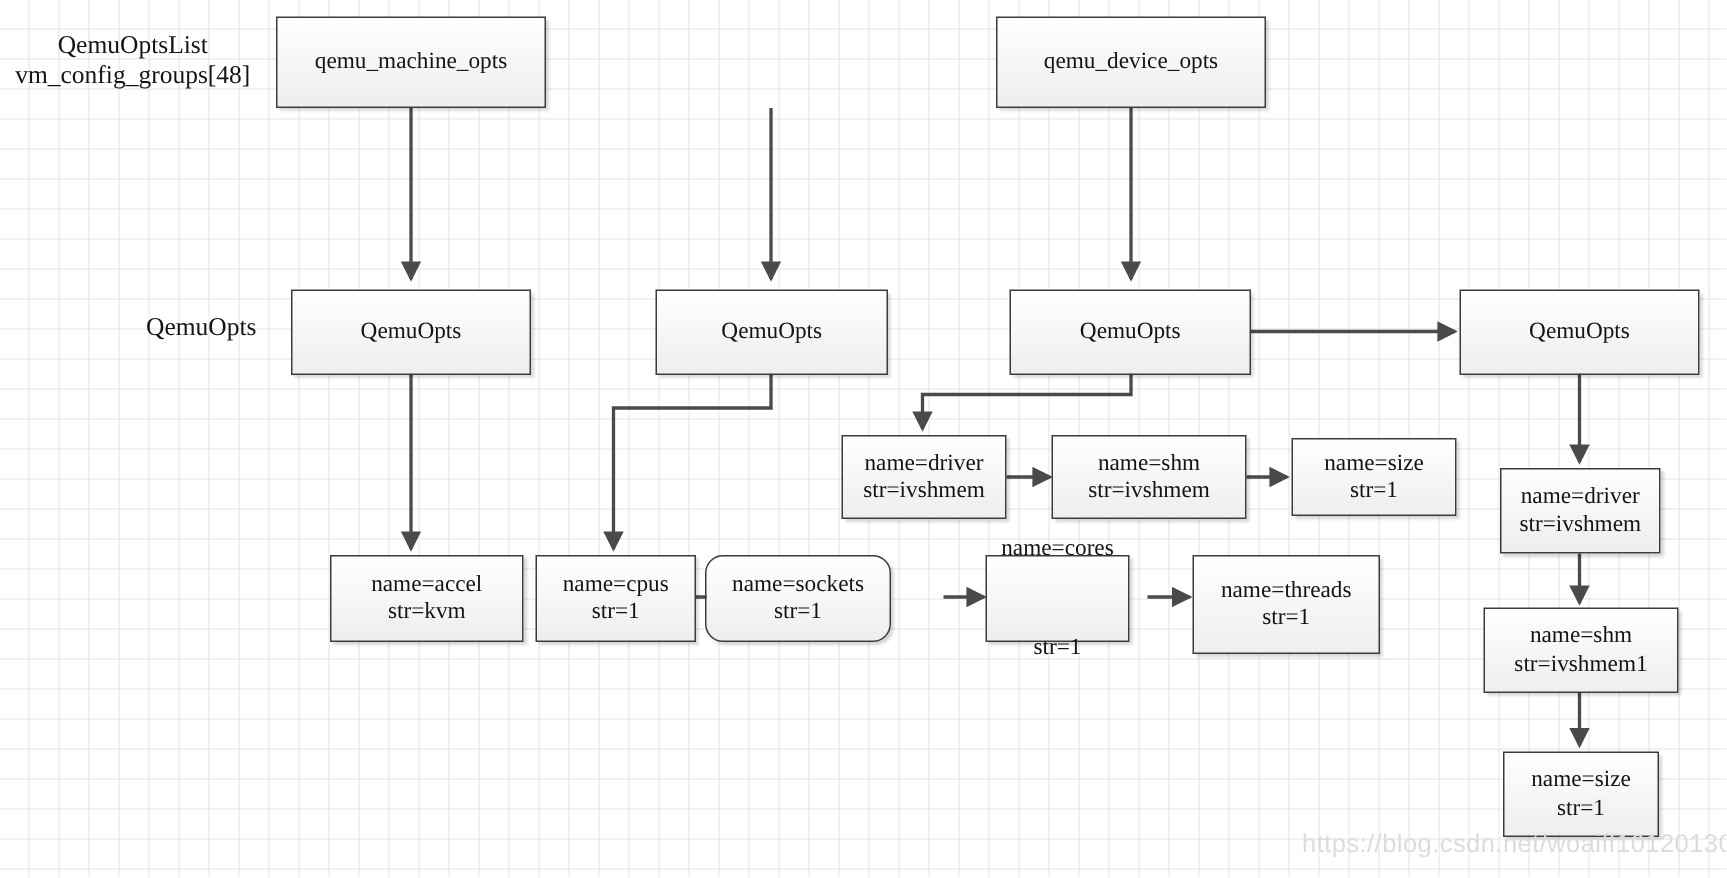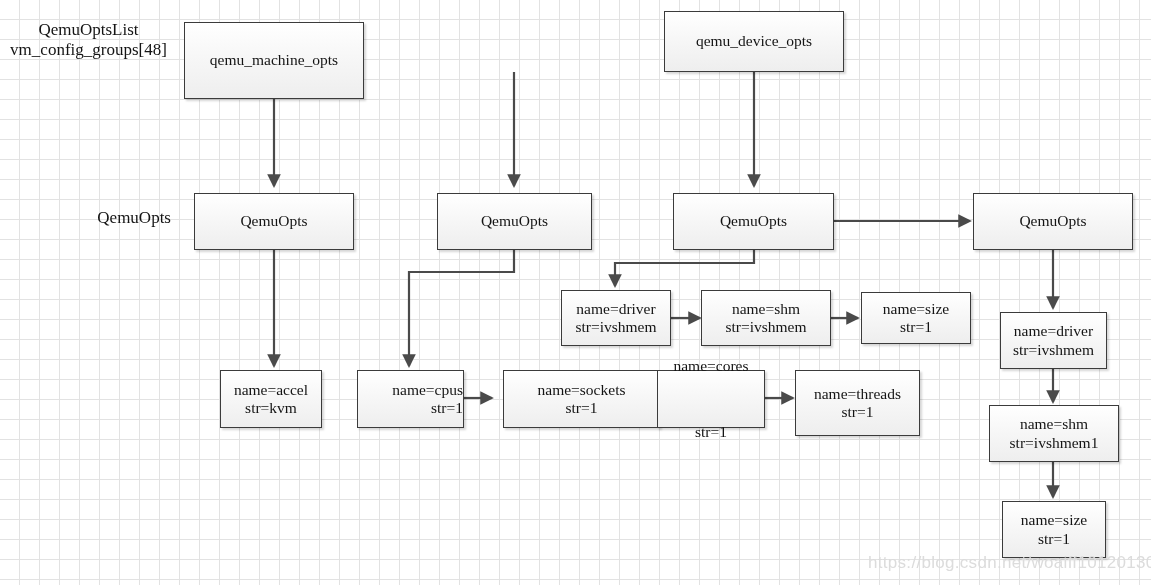--- a/index.html
+++ b/index.html
@@ -111,21 +111,21 @@
     <path class="edge" d="M 629 398 L 656 398" marker-end="url(#arrow)"></path>
     <path class="edge" d="M 765 398 L 793 398" marker-end="url(#arrow)"></path>
 
     <path class="edge" d="M 671 318 L 700 318" marker-end="url(#arrow)"></path>
     <path class="edge" d="M 831 318 L 858 318" marker-end="url(#arrow)"></path>
 
     <path class="edge" d="M 1053 369 L 1053 402" marker-end="url(#arrow)"></path>
     <path class="edge" d="M 1053 462 L 1053 497" marker-end="url(#arrow)"></path>
   </svg>
 
-  <div class="node" style="left:184px; top:11px; width:180px; height:77px;margin-top:11px;">
+  <div class="node" style="left:184px; top:11px; width:180px; height:61px;">
     <span>qemu_machine_opts</span>
   </div>
   <div class="node" style="left:664px; top:11px; width:180px; height:61px;">
     <span>qemu_device_opts</span>
   </div>
 
   <div class="node" style="left:194px; top:193px; width:160px; height:57px;">
     <span>QemuOpts</span>
   </div>
   <div class="node" style="left:437px; top:193px; width:155px; height:57px;">
@@ -144,33 +144,33 @@
   </div>
   <div class="node" style="left:701px; top:290px; width:130px; height:56px;">
     <span>name=shm</span>
     <span class="l2">str=ivshmem</span>
   </div>
   <div class="node" style="left:861px; top:292px; width:110px; height:52px;">
     <span>name=size</span>
     <span class="l2">str=1</span>
   </div>
 
-  <div class="node" style="left:220px; top:370px; width:102px; height:58px;">
+  <div class="node" style="left:220px; top:370px; width:129px; height:58px;">
     <span>name=accel</span>
     <span class="l2">str=kvm</span>
   </div>
-  <div class="node" style="left:357px; top:370px; width:107px; height:58px;align-items:flex-end;">
+  <div class="node" style="left:357px; top:370px; width:107px; height:58px;">
     <span>name=cpus</span>
     <span class="l2">str=1</span>
   </div>
-  <div class="node" style="left:503px; top:370px; width:157px; height:58px;">
+  <div class="node" style="left:470px; top:370px; width:124px; height:58px;border-radius:12px;">
     <span>name=sockets</span>
     <span class="l2">str=1</span>
   </div>
-  <div class="node" style="left:657px; top:370px; width:108px; height:58px;gap:48px;">
+  <div class="node" style="left:657px; top:370px; width:96px; height:58px;gap:48px;">
     <span>name=cores</span>
     <span class="l2">str=1</span>
   </div>
   <div class="node" style="left:795px; top:370px; width:125px; height:66px;">
     <span>name=threads</span>
     <span class="l2">str=1</span>
   </div>
 
   <div class="node" style="left:1000px; top:312px; width:107px; height:57px;">
     <span>name=driver</span>

